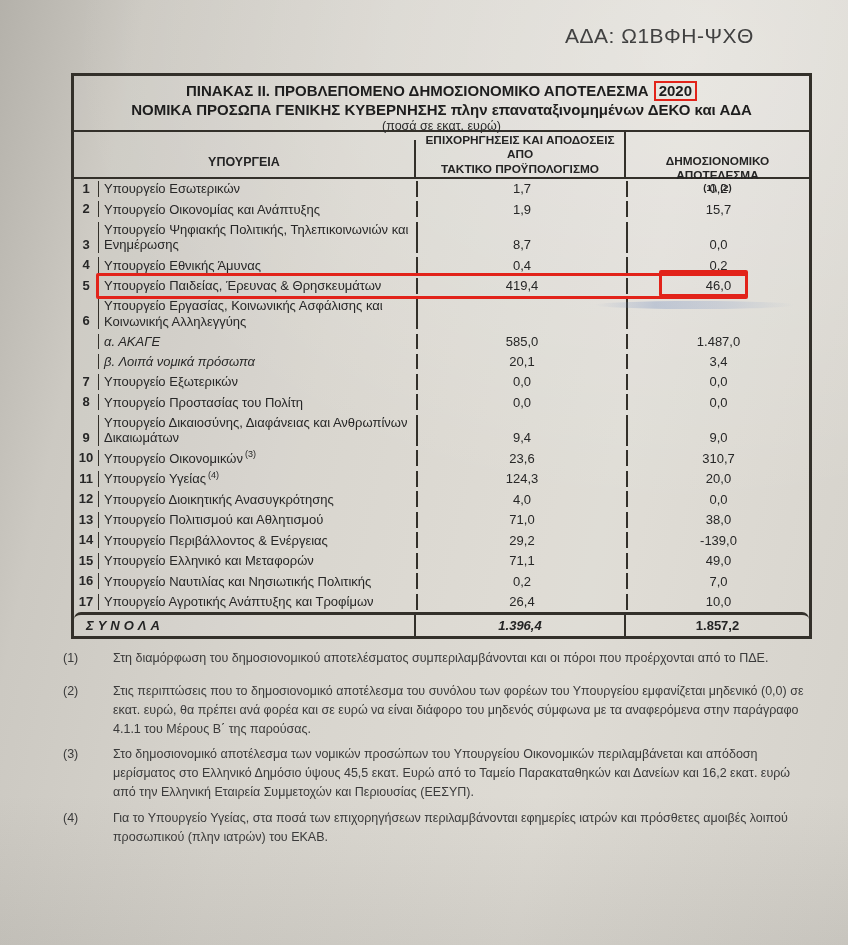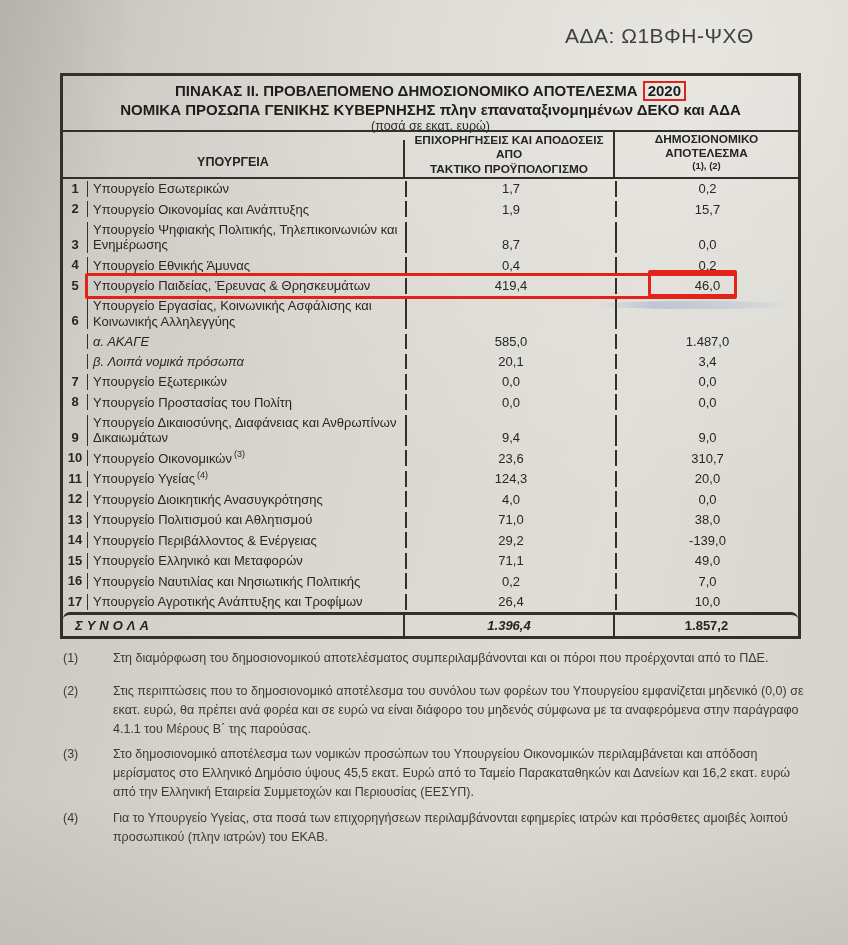--- a/index.html
+++ b/index.html
@@ -15,21 +15,21 @@
       radial-gradient(120% 80% at 80% 6%, rgba(255,255,255,0.30), rgba(255,255,255,0) 60%),
       linear-gradient(0deg, rgba(80,78,72,0.10), rgba(0,0,0,0) 16%),
       linear-gradient(102deg, #b4b1aa 0%, #ccc9c2 14%, #d7d4cd 38%, #dedbd4 68%, #d5d2cb 100%);
   }
   .ada {
     position:absolute; left:565px; top:24px;
     font-size:21px; letter-spacing:0.5px; color:#414141;
   }
   
   .ftable {
-    position:absolute; left:60px; top:73px; width:741px;
+    position:absolute; left:71px; top:73px; width:741px;
     border:3px solid #33302a;
     background:rgba(255,255,255,0.06);
   }
   .title-box {
     height:56px; border-bottom:2px solid #33302a;
     text-align:center; padding-top:5px; color:#1d1d1d;
   }
   .t1 { font-size:15px; font-weight:700; line-height:18px; }
   .t2 { font-size:15px; font-weight:700; line-height:18px; }
   .t3 { font-size:12.5px; line-height:15px; color:#2b2b2b; }
@@ -43,21 +43,21 @@
     display:flex; align-items:flex-end; justify-content:center;
     padding-bottom:8px; font-size:12.5px;margin-top:8px;
   }
   .h-col2 {
     width:210px; border-right:2.5px solid #33302a;
     display:flex; flex-direction:column; justify-content:center;
     text-align:center; font-size:11.8px; line-height:14.5px;
   }
   .h-col3 {
     flex:1; display:flex; flex-direction:column; justify-content:flex-start;
-    padding-top:0; text-align:center; font-size:11.8px; line-height:14px;
+    padding-top:22px; text-align:center; font-size:11.8px; line-height:14px;
   }
   .h-note { font-size:9.5px; line-height:11px; }
   
   .trow {
     display:flex; align-items:flex-end; position:relative;
     padding:2px 0 2.5px; font-size:13px; line-height:15.5px; color:#272727;
   }
   .c-num {
     width:25px; align-self:stretch; border-right:1.5px solid #33302a;
     display:flex; align-items:flex-end; justify-content:center;

